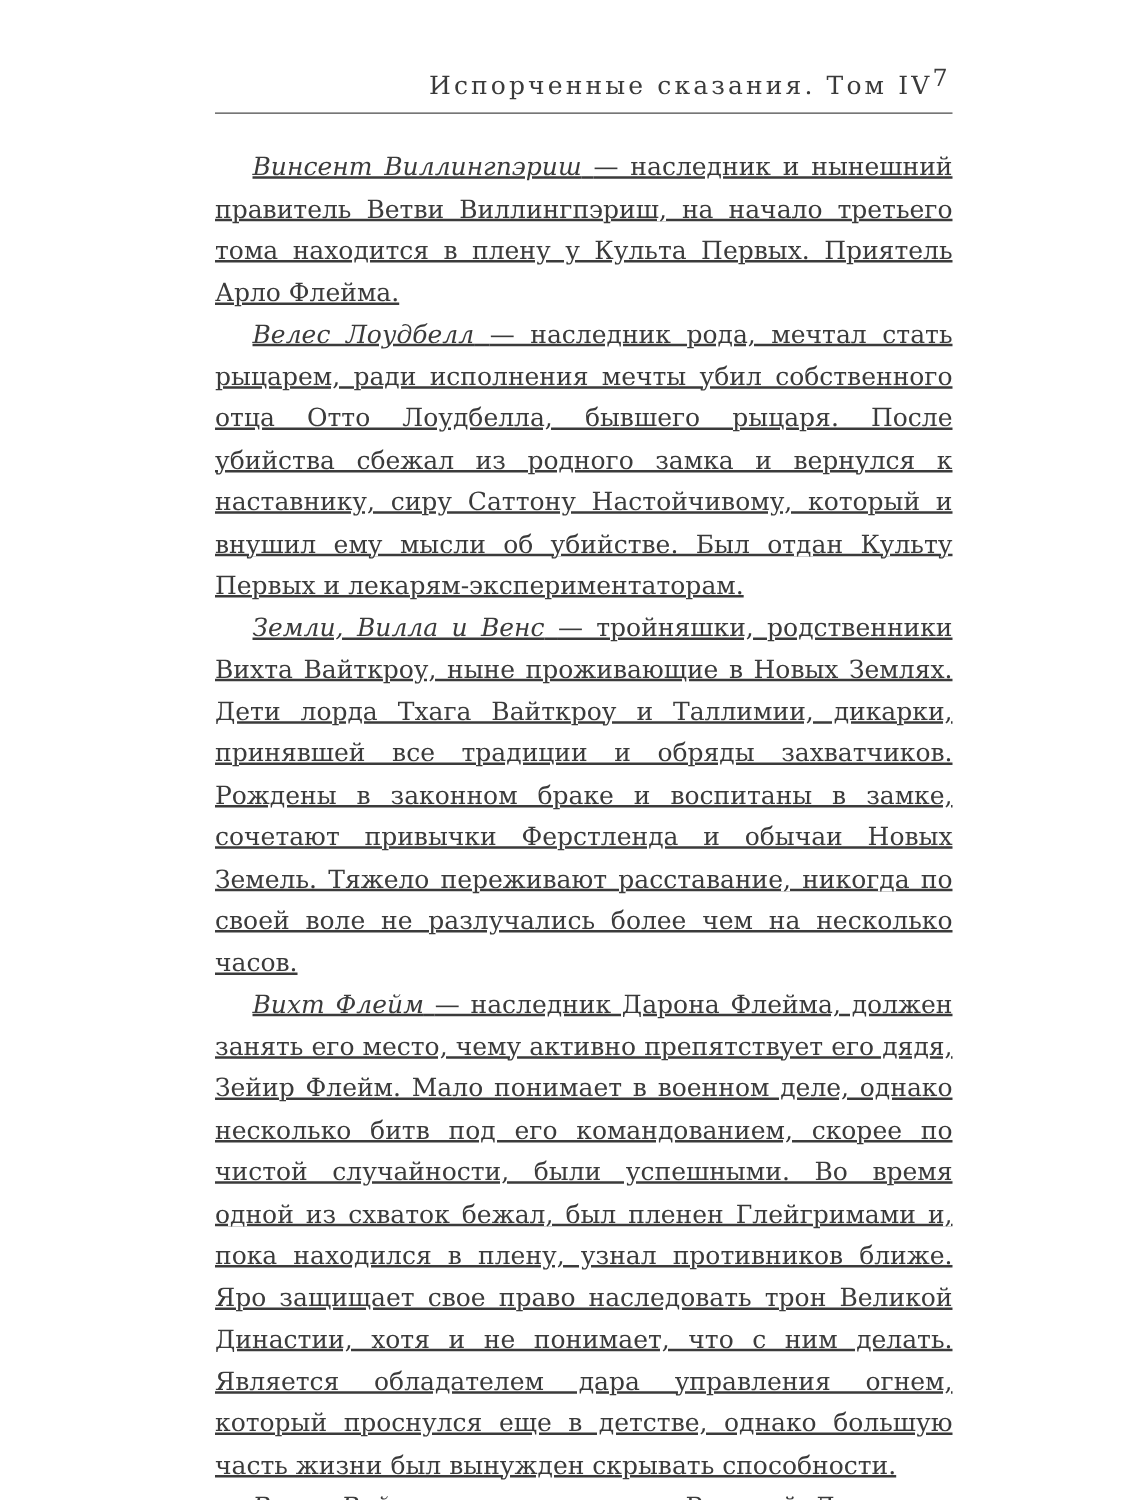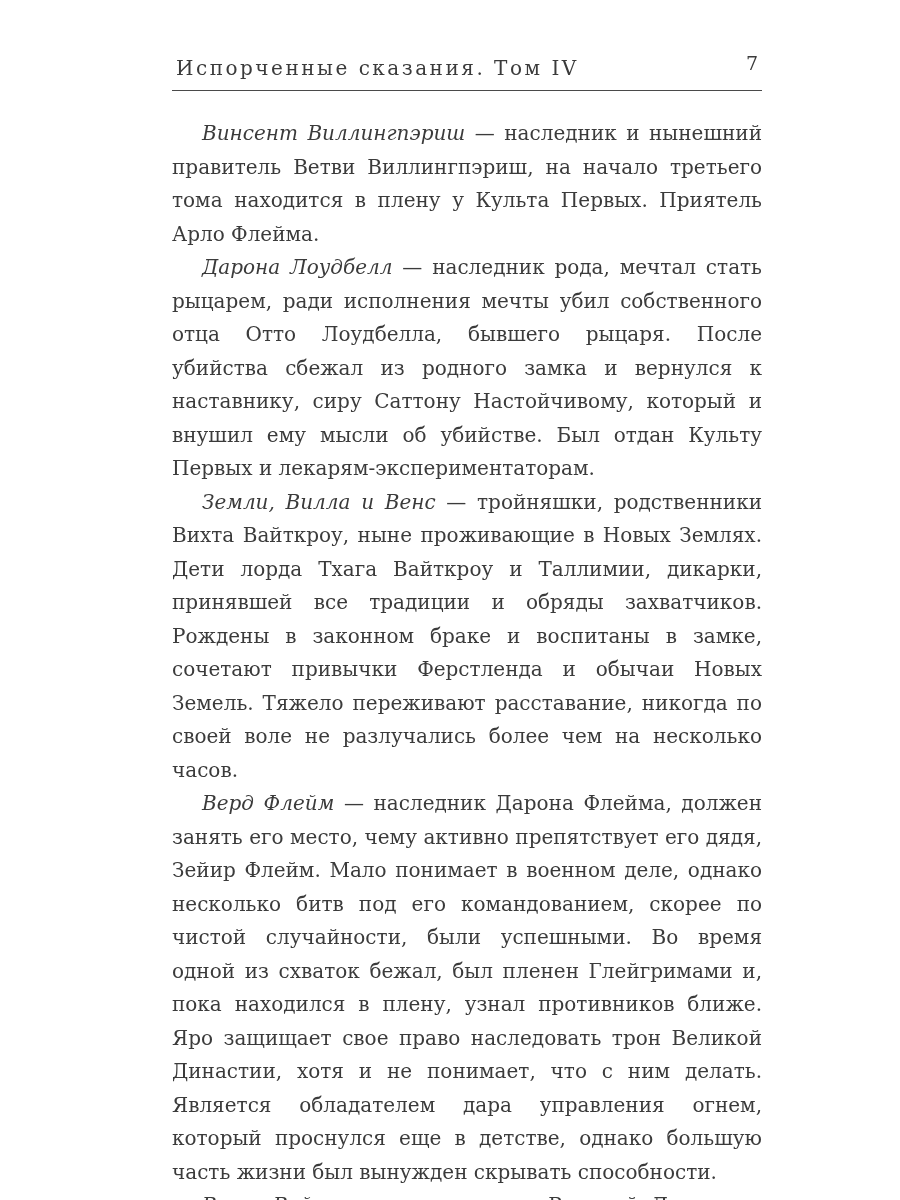--- a/index.html
+++ b/index.html
@@ -11,21 +11,21 @@
   }
   .page {
     width: 900px;
     height: 1200px;
     padding: 56px 138px 40px 172px;
     color: #3b3b3b;
     font-family: "DejaVu Serif", "Liberation Serif", serif;
   }
   .book-header {
     display: flex;
-    justify-content: space-between;
+    justify-content: flex-end;
     align-items: flex-end;
     padding: 0 4px 10px 4px;
   }
   .book-title {
     font-size: 20px;
     letter-spacing: 2.5px;
     color: #3b3b3b;
     white-space: nowrap;
   }
   .page-number {
@@ -42,20 +42,21 @@
   .page-body {
     font-size: 20px;
     line-height: 33.5px;
     text-align: justify;
     hyphens: auto;
     -webkit-hyphens: auto;
   }
   .para {
     text-indent: 30px;
     margin: 0;
+    text-decoration: underline;
   }
   .char-name {
     font-style: italic;
   }
 </style>
 </head>
 <body>
 
 <div class="page">
 
@@ -67,31 +68,31 @@
   <hr class="header-rule">
 
   <main class="page-body">
 
     <p class="para">
       <span class="char-name">Винсент Виллингпэриш</span>
       <span>— наследник и нынешний правитель Ветви Виллингпэриш, на начало третьего тома находится в плену у Культа Первых. Приятель Арло Флейма.</span>
     </p>
 
     <p class="para">
-      <span class="char-name">Дарона Лоудбелл</span>
+      <span class="char-name">Велес Лоудбелл</span>
       <span>— наследник рода, мечтал стать рыцарем, ради исполнения мечты убил собственного отца Отто Лоудбелла, бывшего рыцаря. После убийства сбежал из родного замка и вернулся к наставнику, сиру Саттону Настойчивому, который и внушил ему мысли об убийстве. Был отдан Культу Первых и лекарям-экспериментаторам.</span>
     </p>
 
     <p class="para">
       <span class="char-name">Земли, Вилла и Венс</span>
       <span>— тройняшки, родственники Вихта Вайткроу, ныне проживающие в Новых Землях. Дети лорда Тхага Вайткроу и Таллимии, дикарки, принявшей все традиции и обряды захватчиков. Рождены в законном браке и воспитаны в замке, сочетают привычки Ферстленда и обычаи Новых Земель. Тяжело переживают расставание, никогда по своей воле не разлучались более чем на несколько часов.</span>
     </p>
 
     <p class="para">
-      <span class="char-name">Верд Флейм</span>
+      <span class="char-name">Вихт Флейм</span>
       <span>— наследник Дарона Флейма, должен занять его место, чему активно препятствует его дядя, Зейир Флейм. Мало понимает в военном деле, однако несколько битв под его командованием, скорее по чистой случайности, были успешными. Во время одной из схваток бежал, был пленен Глейгримами и, пока находился в плену, узнал противников ближе. Яро защищает свое право наследовать трон Великой Династии, хотя и не понимает, что с ним делать. Является обладателем дара управления огнем, который проснулся еще в детстве, однако большую часть жизни был вынужден скрывать способности.</span>
     </p>
 
     <p class="para">
       <span class="char-name">Вихт Вайткроу</span>
       <span>— правитель Великой Династии, брат Леоны, друг Рирза. Отправился в Новые Земли, чтобы повидаться с тетей Либби, помочь ей и заодно посмотреть новые территории, попал в плен к дикарям, откуда его вытащил бастард Рогора. Сумел вернуться и благодаря другу вернуть невесту и сыграть свадьбу. Считает Рирза частью</span>
     </p>
 
   </main>
 

